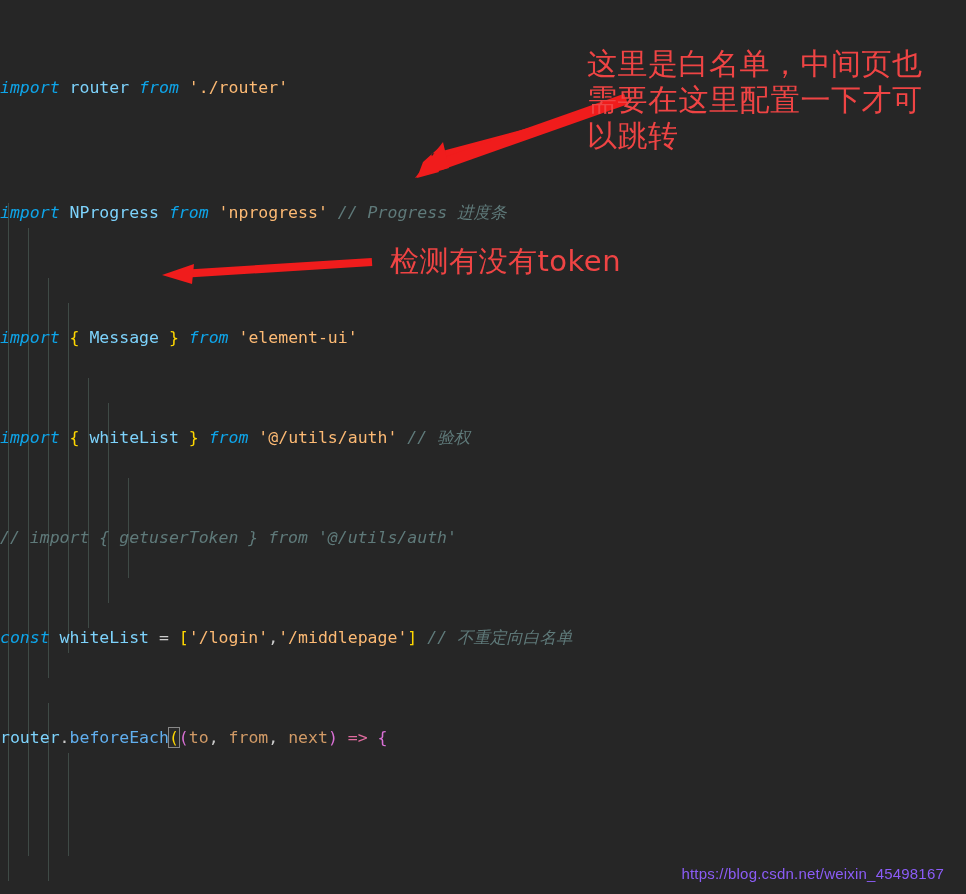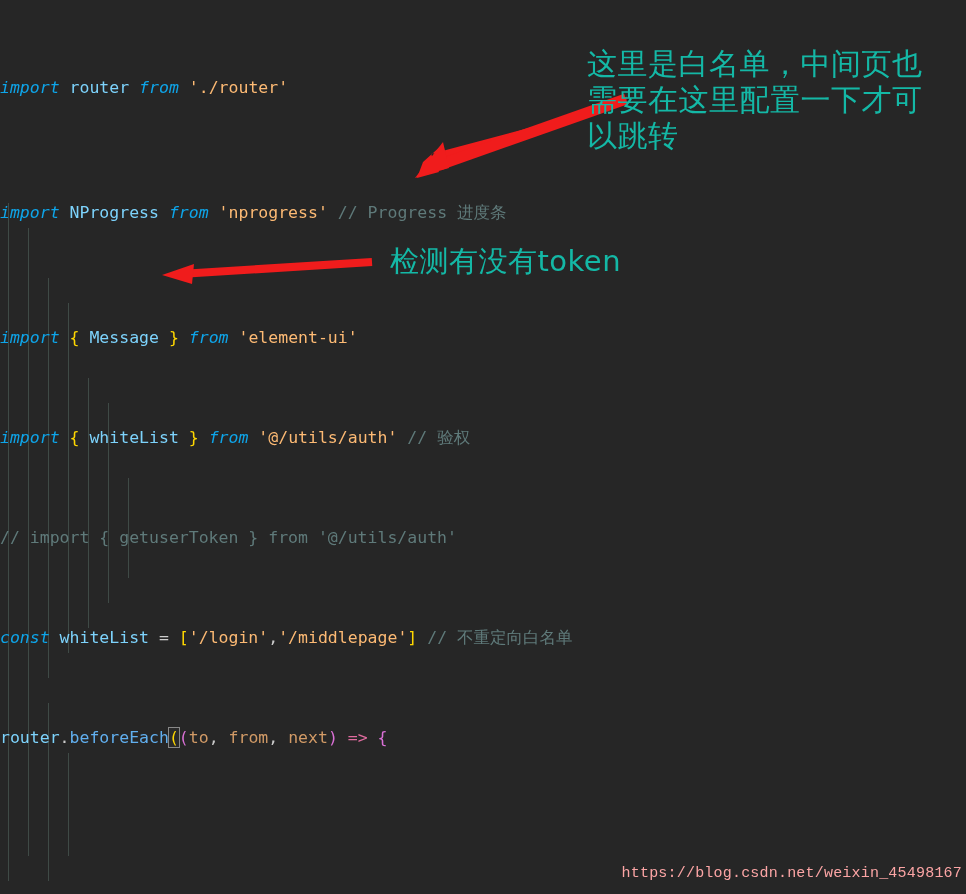--- a/index.html
+++ b/index.html
@@ -39,52 +39,52 @@
     position: absolute;
     width: 1px;
     background: #3f4a46;
     pointer-events: none;
   }
 
   
   .kw      { color: #0ea5e9; font-style: italic; }
   .idw     { color: #7dd3fc; }
   .str     { color: #fdba74; }
-  .cmt     { color: #5f7a7a; }
+  .cmt     { color: #5f7a7a; font-style: italic; }
   .fn      { color: #61afef; }
   .arrow   { color: #e06c9f; }
   .param   { color: #d19a66; }
   .brk1    { color: #ffd700; }
   .brk2    { color: #da70d6; }
   .punc    { color: #cccccc; }
   .bmatch  { outline: 1px solid #888; outline-offset: 0px; background: rgba(255,255,255,0.02); }
 
   
   .anno {
     position: absolute;
-    color: #14b8a6;
+    color: #ef4444;
     font-family: "DejaVu Sans", "Liberation Sans", sans-serif;
     font-size: 30px;
     line-height: 36px;
     white-space: pre-line;
     font-weight: 400;
     letter-spacing: 0.5px;
   }
   #anno-1 { left: 587px; top: 46px; width: 380px; }
   #anno-2 { left: 390px; top: 244px; font-size: 29px; line-height: 34px; }
 
   .arrowsvg { position: absolute; pointer-events: none; }
 
   
   #watermark {
     position: absolute;
-    right: 4px;
+    right: 22px;
     bottom: 12px;
-    color: #fca5a5;
-    font-family: Liberation Mono, monospace;
+    color: #8b5cf6;
+    font-family: Liberation Sans, sans-serif;
     font-size: 15px;
     letter-spacing: 0.2px;
   }
 </style>
 </head>
 <body>
 
 <div id="screen">
 
   <div class="guide" style="left:8px;  top:203px; height:678px;"></div>

